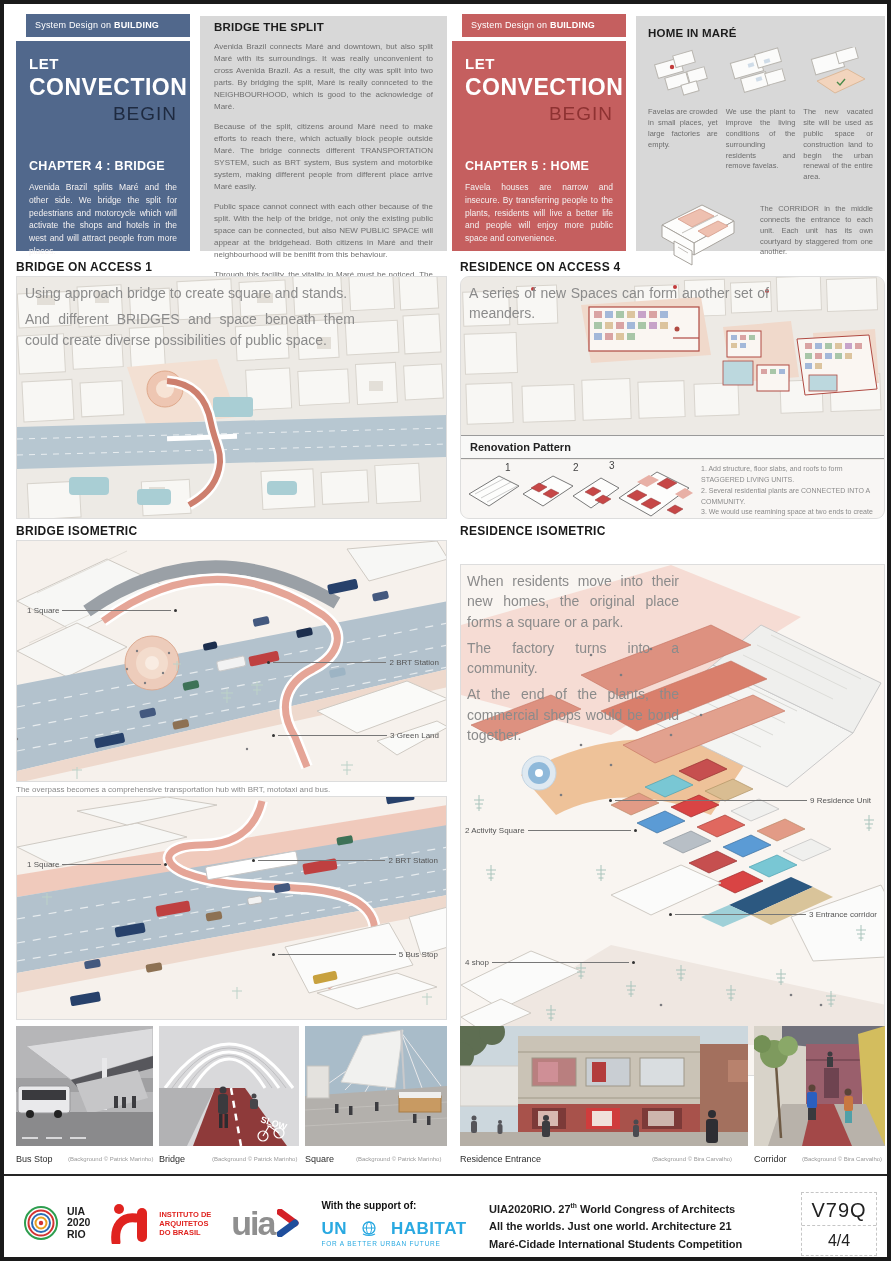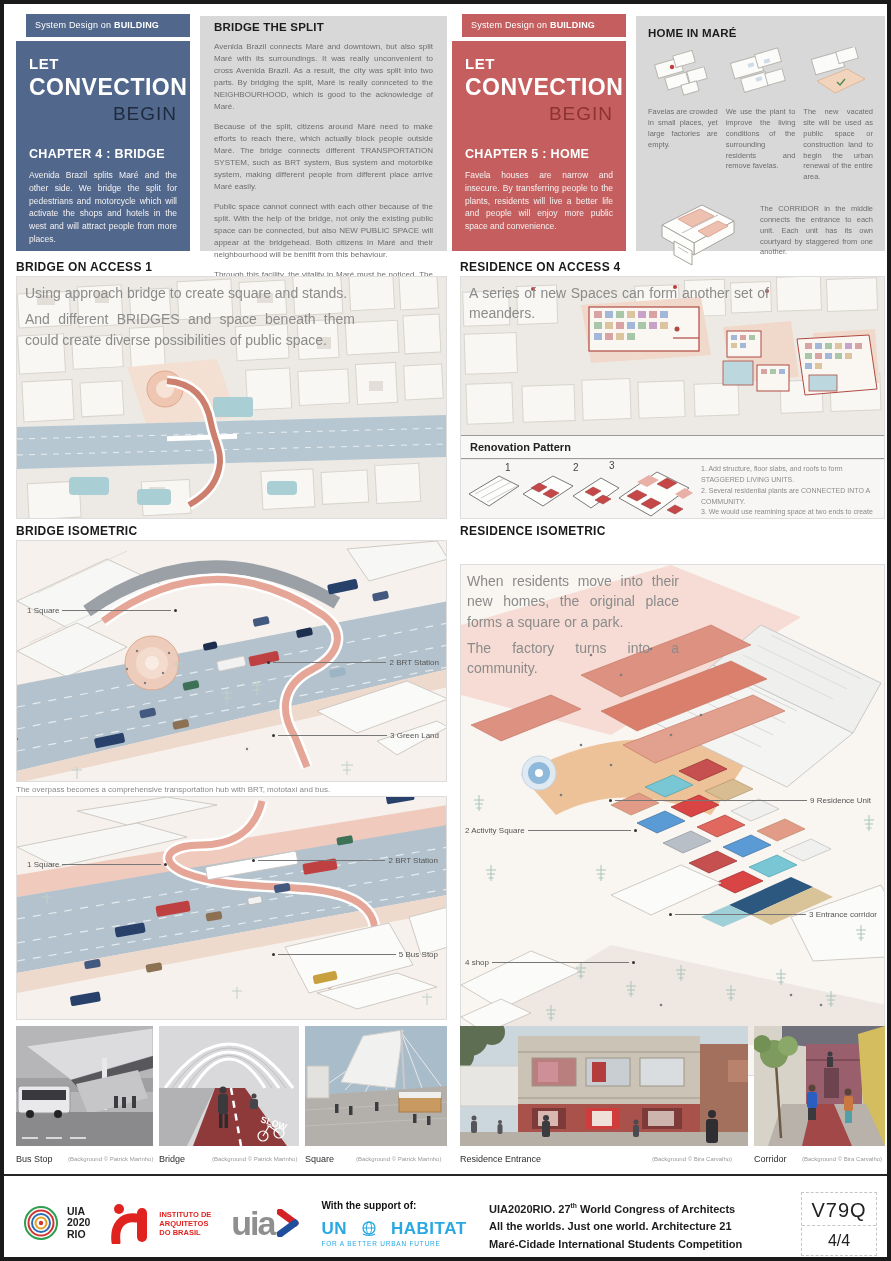--- a/index.html
+++ b/index.html
@@ -9,21 +9,21 @@
     font-family:"Liberation Sans", sans-serif;}
   .abs{position:absolute;}
 
   
   .band{height:23px;line-height:23px;color:#fff;font-size:9px;padding-left:9px;letter-spacing:.2px;}
   .band b{font-weight:bold;}
   .hero{color:#fff;padding:14px 13px 12px 13px;}
   .hero .l1{font-size:15px;font-weight:bold;letter-spacing:.5px;}
   .hero .l2{font-size:23px;font-weight:bold;letter-spacing:.5px;margin-top:2px;}
   .hero .l3{font-size:19px;text-align:right;margin-top:2px;letter-spacing:1px;}
-  .hero .chapter{font-size:12.5px;font-weight:bold;margin-top:22px;letter-spacing:.3px;}
+  .hero .chapter{font-size:12.5px;font-weight:bold;margin-top:34px;letter-spacing:.3px;}
   .hero .chaptxt{font-size:8.5px;line-height:1.5;text-align:justify;margin-top:8px;color:#f4f1f1;}
   .graybox{background:#d8d8d8;padding:5px 14px;}
   .graybox h3{margin:0 0 8px 0;font-size:11.5px;color:#1d1d1d;letter-spacing:.2px;}
   .graybox p{margin:0 0 8px 0;font-size:8px;line-height:1.5;color:#6e6e6e;text-align:justify;}
 
   .sec-title{font-size:12px;font-weight:bold;color:#1a1a1a;letter-spacing:.3px;}
 
   .mapframe{border:1px solid #ddd;overflow:hidden;background:#edeae5;}
   .overlay-text{position:absolute;font-size:14px;color:#8b8b8b;line-height:1.45;text-align:justify;}
   .overlay-text p{margin:0 0 6px 0;}
@@ -226,21 +226,21 @@
       <path d="M150,104 C178,106 190,124 194,146 C198,166 206,176 202,192 C198,210 186,220 172,228" fill="none" stroke="#ffffff" stroke-width="11"></path>
       <path d="M150,104 C178,106 190,124 194,146 C198,166 206,176 202,192 C198,210 186,220 172,228" fill="none" stroke="#cd7f6e" stroke-width="6"></path>
     </svg>
     <div class="overlay-text" style="left:8px;top:6px;width:330px;">
       <p>Using approach bridge to create square and stands.</p>
       <p>And different BRIDGES and space beneath them could create diverse possibilities of public space.</p>
     </div>
   </div>
 
   <div class="abs sec-title" style="left:456px;top:256px;">RESIDENCE ON ACCESS 4</div>
-  <div class="abs mapframe" style="left:456px;top:272px;width:425px;height:243px;">
+  <div class="abs mapframe" style="left:456px;top:272px;width:425px;height:243px;border-radius:9px;">
     <svg width="425" height="158" viewBox="0 0 425 158">
       <rect width="425" height="158" fill="#edeae5"></rect>
       <g fill="#f8f7f4" stroke="#d8d4cd" stroke-width="1" transform="rotate(-2 212 79)">
         <rect x="4" y="8" width="46" height="34"></rect>
           <rect x="58" y="4" width="40" height="38"></rect>
           <rect x="4" y="50" width="52" height="40"></rect>
         <rect x="4" y="100" width="46" height="40"></rect>
           <rect x="60" y="104" width="52" height="36"></rect>
           <rect x="120" y="100" width="48" height="40"></rect>
         <rect x="176" y="8" width="44" height="32"></rect>
@@ -594,20 +594,21 @@
         <circle cx="210" cy="170" r="1.3"></circle>
           <circle cx="240" cy="150" r="1.3"></circle>
           <circle cx="330" cy="430" r="1.3"></circle>
         <circle cx="360" cy="440" r="1.3"></circle>
           <circle cx="200" cy="440" r="1.3"></circle>
       </g>
     </svg>
     <div class="overlay-text" style="left:6px;top:6px;width:212px;">
       <p>When residents move into their new homes, the original place forms a square or a park.</p>
       <p>The factory turns into a community.</p>
+      <p>At the end of the plants, the commercial shops would be bond together.</p>
     </div>
     <div class="iso-label" style="left:148px;top:230px;width:262px;">
       <span class="dot"></span>
         <span class="leader"></span>
         <span class="lbl">9  Residence Unit</span>
     </div>
     <div class="iso-label" style="left:4px;top:260px;width:172px;">
       <span class="lbl">2  Activity Square</span>
         <span class="leader"></span>
         <span class="dot"></span>

